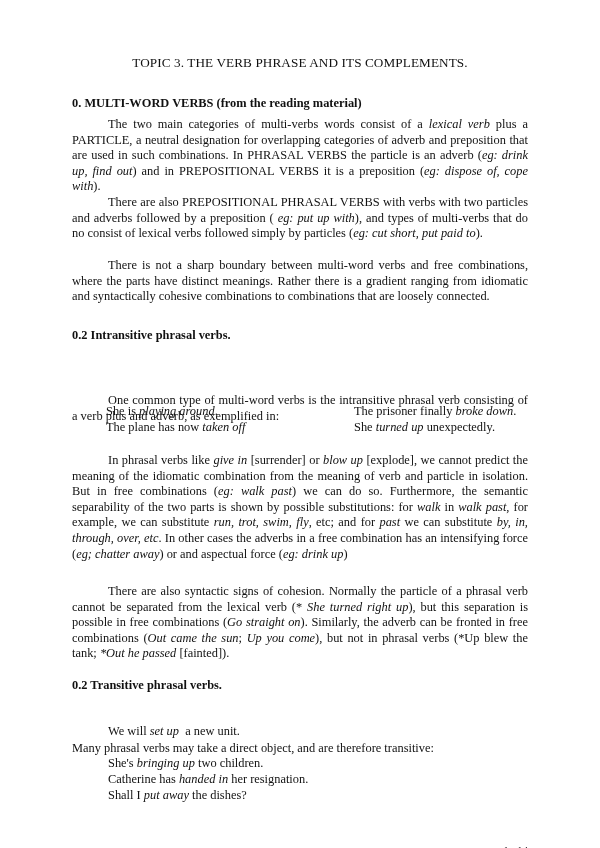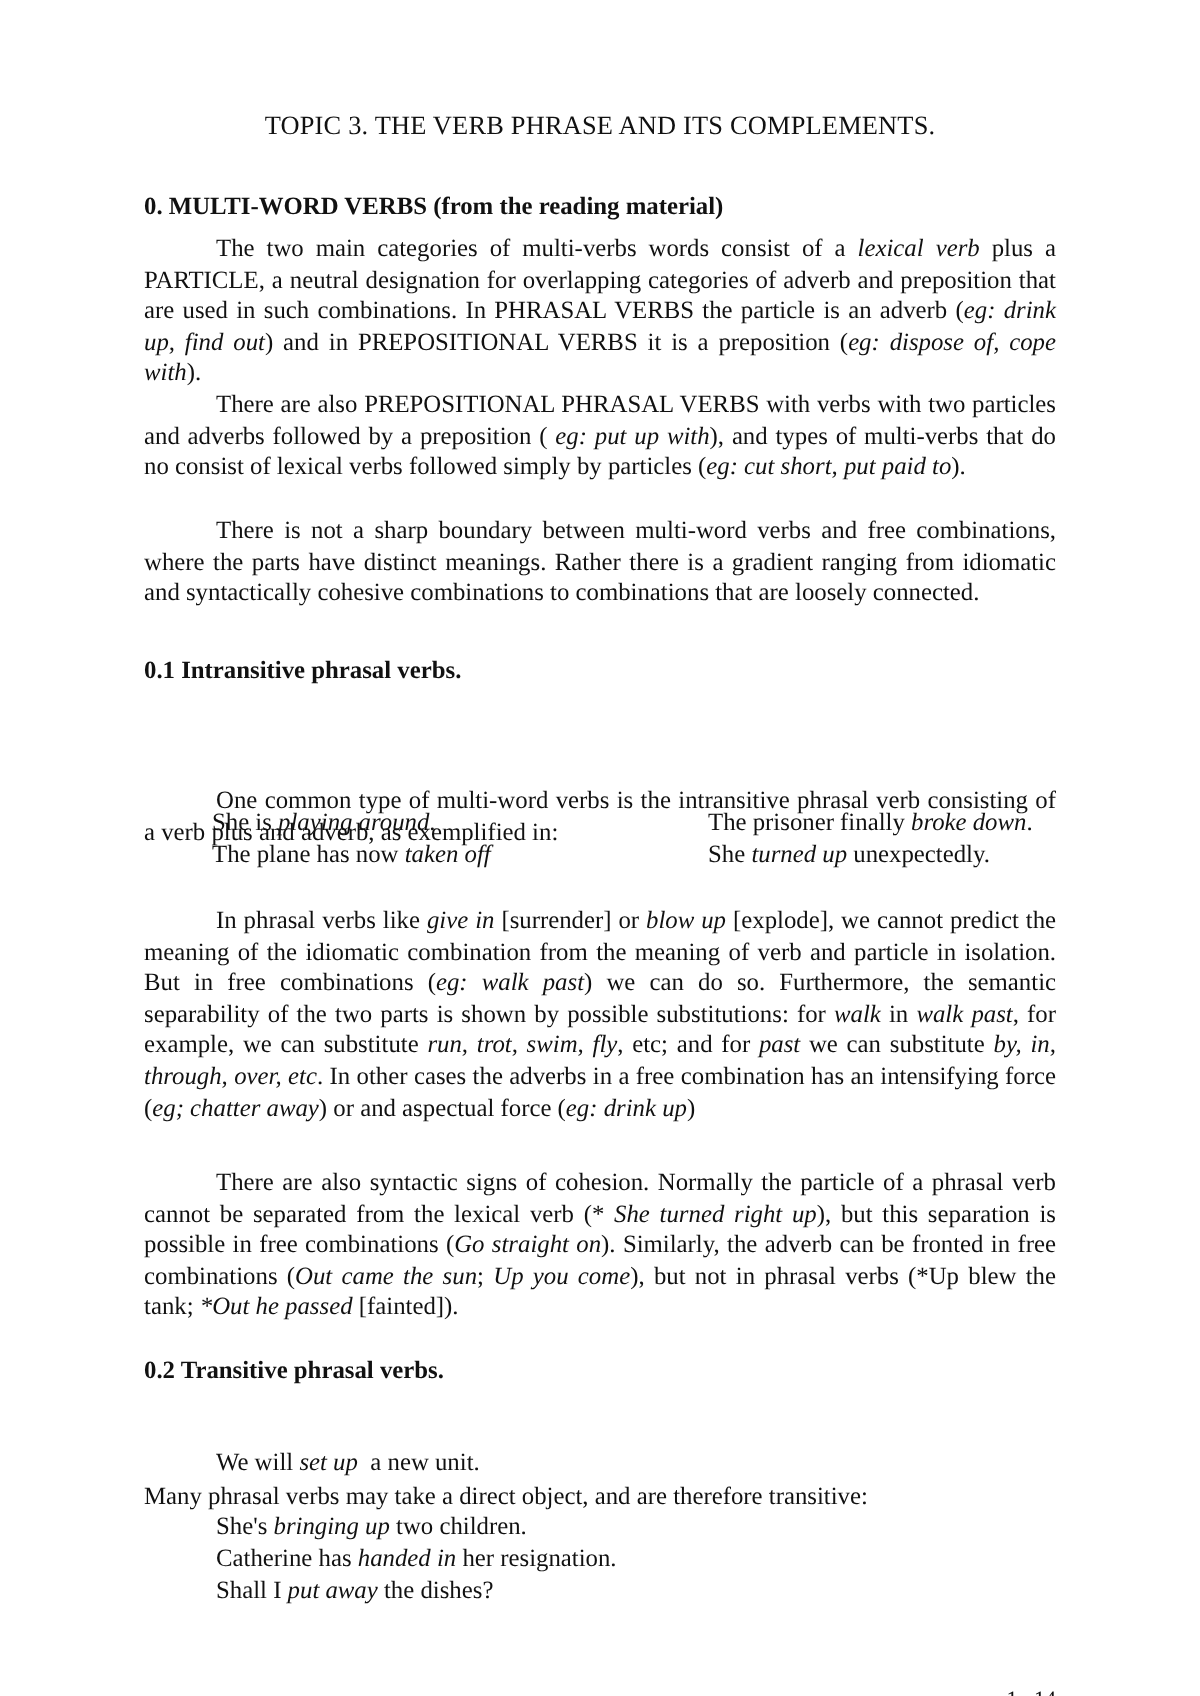--- a/index.html
+++ b/index.html
@@ -23,21 +23,21 @@
   <div class="title">TOPIC 3. THE VERB PHRASE AND ITS COMPLEMENTS.</div>
 
   <div class="abs h" style="top:96px;">0. MULTI-WORD VERBS (from the reading material)</div>
 
   <p class="abs p" style="top:117px;"><span class="ind"></span><span>The two main categories of multi-verbs words consist of a </span><i>lexical verb</i><span> plus a PARTICLE, a neutral designation for overlapping categories of adverb and preposition that are used in such combinations. In PHRASAL VERBS the particle is an adverb (</span><i>eg: drink up, find out</i><span>) and in PREPOSITIONAL VERBS it is a preposition (</span><i>eg: dispose of, cope with</i><span>).</span></p>
 
   <p class="abs p" style="top:195px;"><span class="ind"></span><span>There are also PREPOSITIONAL PHRASAL VERBS with verbs with two particles and adverbs followed by a preposition ( </span><i>eg: put up with</i><span>), and types of multi-verbs that do no consist of lexical verbs followed simply by particles (</span><i>eg: cut short, put paid to</i><span>).</span></p>
 
   <p class="abs p" style="top:258px;"><span class="ind"></span><span>There is not a sharp boundary between multi-word verbs and free combinations, where the parts have distinct meanings. Rather there is a gradient ranging from idiomatic and syntactically cohesive combinations to combinations that are loosely connected.</span></p>
 
-  <div class="abs h" style="top:328px;">0.1 Intransitive phrasal verbs.</div>
+  <div class="abs h" style="top:328px;">0.2 Intransitive phrasal verbs.</div>
 
   <p class="abs p" style="top:358px;margin-top:35px;"><span class="ind"></span><span>One common type of multi-word verbs is the intransitive phrasal verb consisting of a verb plus and adverb, as exemplified in:</span></p>
 
   <div class="ex" style="left:34px; top:404px;"><span>She is </span><i>playing around</i><span>.</span></div>
   <div class="ex" style="left:34px; top:420px;"><span>The plane has now </span><i>taken off</i><span></span></div>
   <div class="ex" style="left:282px; top:404px;"><span>The prisoner finally </span><i>broke down</i><span>.</span></div>
   <div class="ex" style="left:282px; top:420px;"><span>She </span><i>turned up</i><span> unexpectedly.</span></div>
 
   <p class="abs p" style="top:453px;"><span class="ind"></span><span>In phrasal verbs like </span><i>give in</i><span> [surrender] or </span><i>blow up</i><span> [explode], we cannot predict the meaning of the idiomatic combination from the meaning of verb and particle in isolation. But in free combinations (</span><i>eg: walk past</i><span>) we can do so. Furthermore, the semantic separability of the two parts is shown by possible substitutions: for </span><i>walk</i><span> in </span><i>walk past</i><span>, for example, we can substitute </span><i>run, trot, swim, fly</i><span>, etc; and for </span><i>past</i><span> we can substitute </span><i>by, in, through, over, etc</i><span>. In other cases the adverbs in a free combination has an intensifying force (</span><i>eg; chatter away</i><span>) or and aspectual force (</span><i>eg: drink up</i><span>)</span></p>
 

